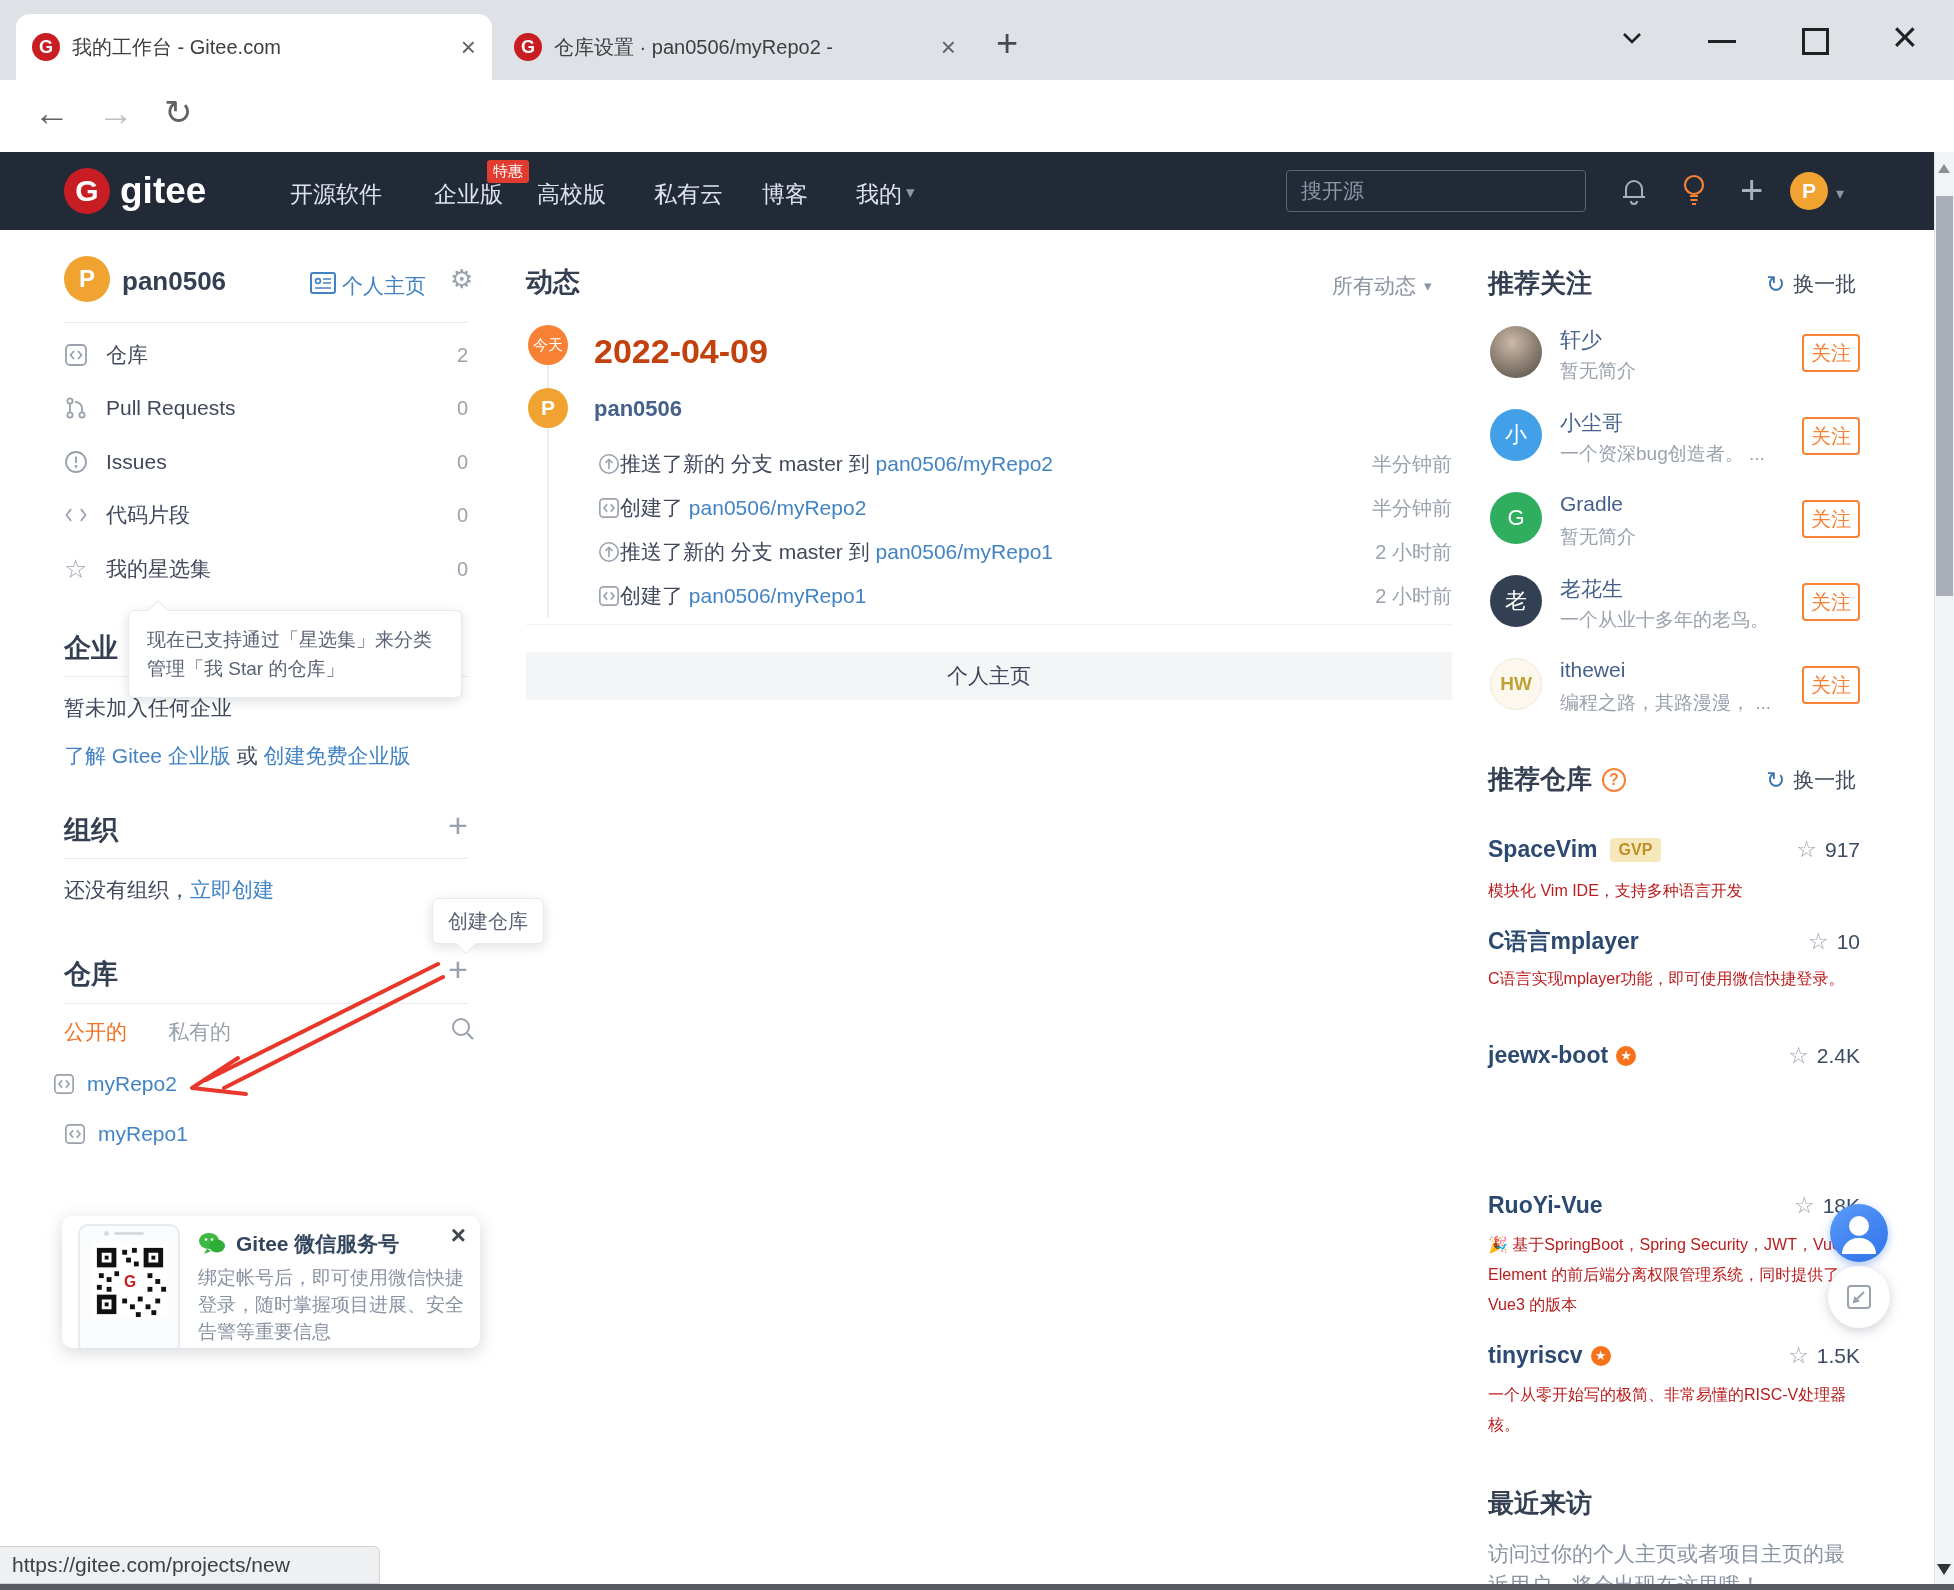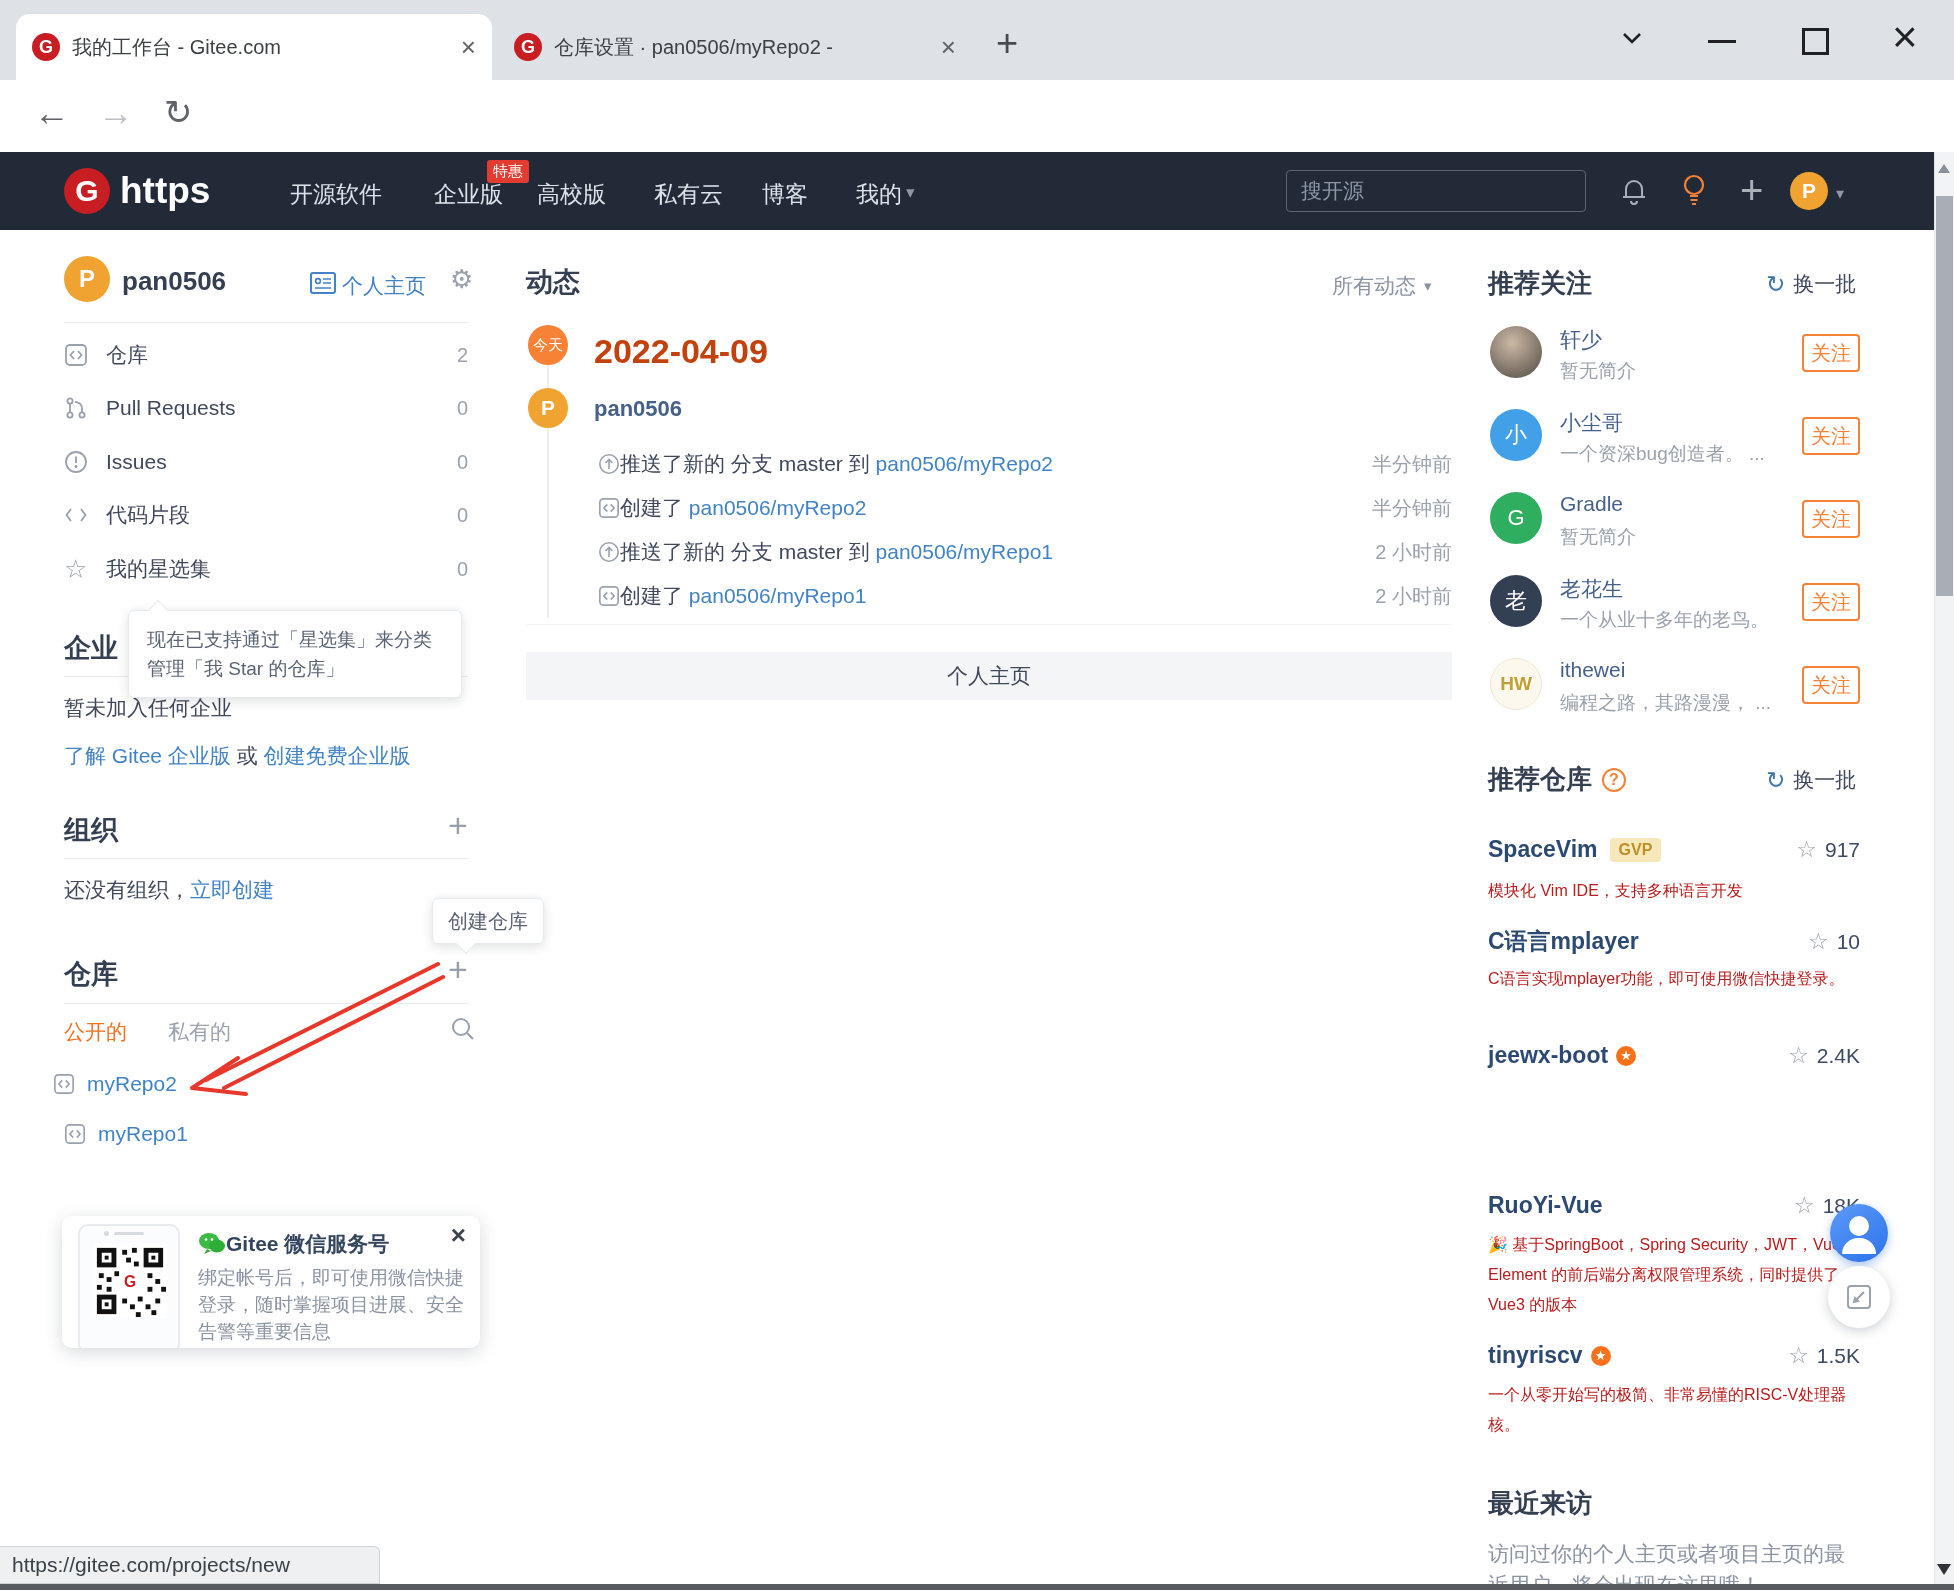--- a/index.html
+++ b/index.html
@@ -106,21 +106,21 @@
     <div class="abs" style="left:1684px;top:94px;font-size:34px;color:#5f6368">☆</div>
     <div class="abs" style="left:1763px;top:96px;width:38px;height:32px;background:#5f6368;border-radius:5px">
       <div style="position:absolute;left:5px;top:5px;width:13px;height:22px;background:#fff;border-radius:2px"></div>
     </div>
     <div class="abs" style="left:1818px;top:90px;width:48px;height:48px;border-radius:50%;background:radial-gradient(circle at 40% 35%,#7a685c,#3a322d 70%)"></div>
     <div class="abs" style="left:1906px;top:94px;font-size:30px;color:#5f6368;letter-spacing:0">⋮</div>
   </div>
 
   <div class="abs gnav">
     <div class="abs" style="left:64px;top:16px;width:46px;height:46px;border-radius:50%;background:#c71d23;color:#fff;font-weight:bold;font-size:30px;display:flex;align-items:center;justify-content:center">G</div>
-    <div class="abs" style="left:120px;top:18px;font-size:37px;font-weight:bold;color:#fff">https</div>
+    <div class="abs" style="left:120px;top:18px;font-size:37px;font-weight:bold;color:#fff">gitee</div>
     <div class="abs gnav-item" style="left:290px;top:27px">开源软件</div>
     <div class="abs gnav-item" style="left:434px;top:27px">企业版</div>
     <div class="abs" style="left:487px;top:8px;background:#e23b30;color:#fff;font-size:15px;padding:2px 6px;border-radius:3px">特惠</div>
     <div class="abs gnav-item" style="left:537px;top:27px">高校版</div>
     <div class="abs gnav-item" style="left:654px;top:27px">私有云</div>
     <div class="abs gnav-item" style="left:762px;top:27px">博客</div>
     <div class="abs gnav-item" style="left:856px;top:27px">我的</div>
     <div class="abs" style="left:906px;top:30px;font-size:17px;color:#8d97a5">▾</div>
     <input class="abs search-box" style="left: 1286px; top: 18px;" placeholder="搜开源">
     <svg class="abs" style="left:1620px;top:22px" width="28" height="34" viewBox="0 0 28 34">
@@ -292,21 +292,21 @@
     </div>
     <div class="abs" style="right:14px;top:4px;font-size:26px;font-weight:bold;color:#3e454d">×</div>
     <div class="abs flex" style="left:136px;top:14px">
       <svg width="28" height="24" viewBox="0 0 28 24">
         <ellipse cx="11" cy="9" rx="10" ry="8" fill="#3eb943"></ellipse>
         <ellipse cx="19" cy="14" rx="8" ry="6.5" fill="#2fae37"></ellipse>
         <path d="M6,22 L9,17 l4,2 z" fill="#2fae37"></path>
         <circle cx="8" cy="7.5" r="1.3" fill="#fff"></circle>
           <circle cx="14" cy="7.5" r="1.3" fill="#fff"></circle>
       </svg>
-      <span style="font-size:21px;font-weight:bold;color:#34465e;">Gitee 微信服务号</span>
+      <span style="font-size:21px;font-weight:bold;color:#34465e;margin-left:10px">Gitee 微信服务号</span>
     </div>
     <div class="abs" style="left:136px;top:48px;width:266px;font-size:19px;line-height:27px;color:#8a93a2">绑定帐号后，即可使用微信快捷登录，随时掌握项目进展、安全告警等重要信息</div>
   </div>
 
   <div class="abs h2" style="left:526px;top:264px">动态</div>
   <div class="abs flex" style="left:1332px;top:272px">
     <span style="font-size:21px;color:#8a93a2">所有动态</span>
     <span style="font-size:15px;color:#8a93a2;margin-left:8px">▾</span>
   </div>
 

